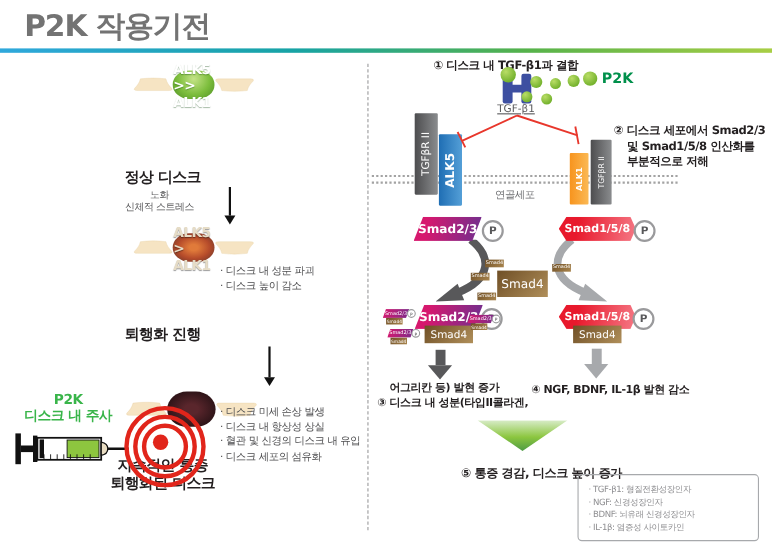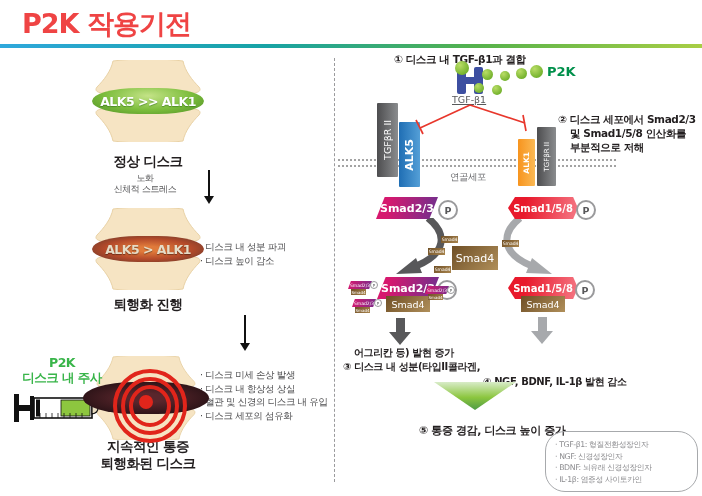--- a/index.html
+++ b/index.html
@@ -1,26 +1,26 @@
 <!DOCTYPE html>
 <html><head>
 <meta charset="utf-8">
 <style>
   html,body{margin:0;padding:0;background:#fff;}
   #stage{position:relative;width:702px;height:496px;background:#fff;overflow:hidden;
          font-family:"DejaVu Sans","Liberation Sans",sans-serif;color:#231f20;}
   .abs{position:absolute;}
 
   
-  .title{position:absolute;left:22px;top:6px;font-size:27px;font-weight:600;letter-spacing:-1px;color:#ef4444;}
+  .title{position:absolute;left:22px;top:6px;font-size:27px;font-weight:600;letter-spacing:-1px;color:#737373;}
   .grad-bar{position:absolute;left:0;top:44px;width:702px;height:4px;
     background:linear-gradient(90deg,#2fa8dc 0%,#17a3a5 38%,#55b24b 68%,#a8ce45 100%);}
 
   
-  .disc{position:absolute;width:110px;display:flex;flex-direction:column;align-items:center;}
+  .disc{position:absolute;width:110px;display:flex;flex-direction:row;align-items:center;margin-left:28px;}
   .bone{display:block;}
   .band{width:112px;height:26px;margin:-6px 0;z-index:2;display:flex;align-items:center;justify-content:center;
         border-radius:45% / 55%;font-weight:bold;font-size:12.5px;letter-spacing:-0.5px;}
   .band-green{background:radial-gradient(ellipse at 50% 30%,#c4e387 0%,#7cbd3c 55%,#539327 95%);color:#fff;text-shadow:0 1px 1px rgba(0,60,0,.35);}
   .band-orange{background:radial-gradient(ellipse at 50% 50%,#e07a3a 15%,#b44a2a 55%,#63372b 95%);color:#e6dcc6;text-shadow:0 1px 1px rgba(0,0,0,.4);}
   .band-dark{width:126px;height:32px;background:radial-gradient(ellipse at 50% 50%,#5a262c 20%,#301519 70%,#23090d 100%);}
   .caption{position:absolute;font-size:13.5px;font-weight:bold;color:#231f20;text-align:center;letter-spacing:-0.5px;line-height:17px;}
   .notes{position:absolute;font-size:9.5px;color:#4d4d4f;letter-spacing:-0.4px;line-height:13.5px;white-space:nowrap;}
   .trans-text{position:absolute;font-size:9px;color:#58585a;text-align:center;line-height:11px;letter-spacing:-0.4px;}
   .varrow{position:absolute;display:flex;flex-direction:column;align-items:center;}
@@ -62,22 +62,22 @@
         display:flex;align-items:center;justify-content:center;color:#58585a;z-index:3;}
   .minic-4{position:absolute;width:15px;height:6px;background:linear-gradient(135deg,#6f4f26,#a9854e);color:#fff;
         font-size:4px;display:flex;align-items:center;justify-content:center;z-index:3;}
   .chunk{position:absolute;display:flex;flex-direction:column;align-items:center;z-index:2;}
   .chunk .shaft{width:9px;height:14px;}
   .chunk .head{width:0;height:0;border-left:11px solid transparent;border-right:11px solid transparent;}
   .chunk-dark .shaft{background:#58585a;} .chunk-dark .head{border-top:13px solid #58585a;}
   .chunk-lite .shaft{background:#a7a9ac;} .chunk-lite .head{border-top:13px solid #a7a9ac;}
   .tri-green{position:absolute;left:434px;top:382px;width:82px;height:28px;
      clip-path:polygon(0 0,100% 0,50% 100%);background:linear-gradient(180deg,#d8ecc8 0%,#8cc63f 55%,#4e9b45 100%);}
-  .legend{position:absolute;left:545px;top:431px;width:153px;box-sizing:border-box;padding:7px 9px 6px;
-     border:1.6px solid #a7a9ac;border-radius:20px;font-size:7.8px;color:#8d8d90;line-height:11.5px;letter-spacing:-0.4px;white-space:nowrap;}
+  .legend{position:absolute;left:525px;top:431px;width:165px;box-sizing:border-box;padding:7px 9px 6px;
+     border:1.6px solid #a7a9ac;border-radius:4px;font-size:7.8px;color:#8d8d90;line-height:11.5px;letter-spacing:-0.4px;white-space:nowrap;}
 </style>
 </head>
 <body>
 
 <div id="stage">
 
   <div class="title">P2K 작용기전</div>
   <div class="grad-bar"></div>
 
   <div class="disc" style="left:93px;top:60px;">
@@ -140,21 +140,21 @@
   <div class="ring" style="left:121px;top:377px;width:50px;height:50px;"></div>
   <div class="ring" style="left:129px;top:385px;width:34px;height:34px;"></div>
   <div class="ring-dot" style="left:139px;top:395px;width:14px;height:14px;"></div>
 
   <div class="notes" style="left:200px;top:368px;">
     <div>· 디스크 미세 손상 발생</div>
     <div>· 디스크 내 항상성 상실</div>
     <div>· 혈관 및 신경의 디스크 내 유입</div>
     <div>· 디스크 세포의 섬유화</div>
   </div>
-  <div class="caption" style="left:76px;top:438px;width:144px;">
+  <div class="caption" style="left:76px;top:415px;width:144px;">
     <div>지속적인 통증</div>
     <div>퇴행화된 디스크</div>
   </div>
 
   <div class="inj-label" style="left:12px;top:355px;width:100px;font-size:12.5px;line-height:15px;">
     <div>P2K</div>
     <div>디스크 내 주사</div>
   </div>
   <svg class="abs" style="left:6px;top:387px;" width="112" height="42" viewBox="0 0 112 42">
     <line x1="88" y1="21" x2="111" y2="21" stroke="#111" stroke-width="2.2"></line>
@@ -268,21 +268,21 @@
   </div>
   <div class="chunk chunk-lite" style="left:531px;top:317px;">
     <div class="shaft"></div>
       <div class="head"></div>
   </div>
 
   <div class="step" style="left:343px;top:346px;font-size:10px;line-height:13.5px;">
     <div style="padding-left:11px;">어그리칸 등) 발현 증가</div>
     <div>③ 디스크 내 성분(타입II콜라겐,</div>
   </div>
-  <div class="step" style="left:483px;top:347px;font-size:10px;margin-top:28px;">④ NGF, BDNF, IL-1β 발현 감소</div>
+  <div class="step" style="left:483px;top:347px;font-size:10px;">④ NGF, BDNF, IL-1β 발현 감소</div>
 
   <div class="tri-green"></div>
   <div class="step" style="left:419px;top:411px;font-size:11px;margin-top:12px;">⑤ 통증 경감, 디스크 높이 증가</div>
 
   <div class="legend">
     <div>· TGF-β1: 형질전환성장인자</div>
     <div>· NGF: 신경성장인자</div>
     <div>· BDNF: 뇌유래 신경성장인자</div>
     <div>· IL-1β: 염증성 사이토카인</div>
   </div>

